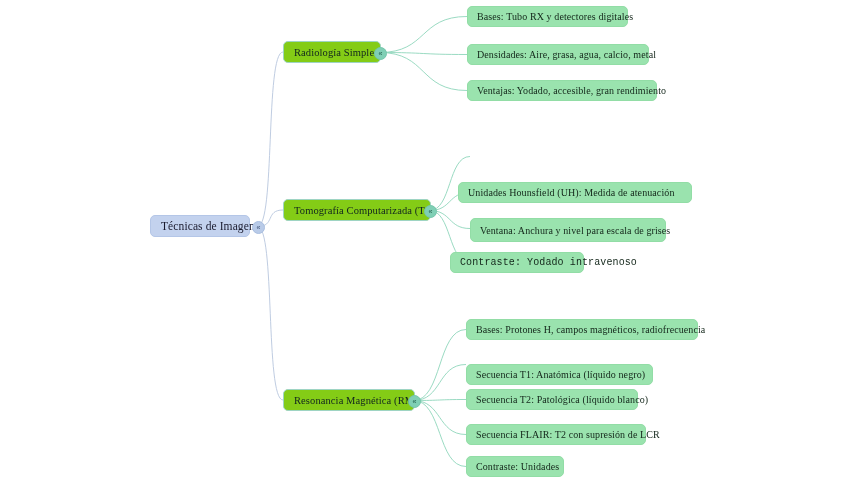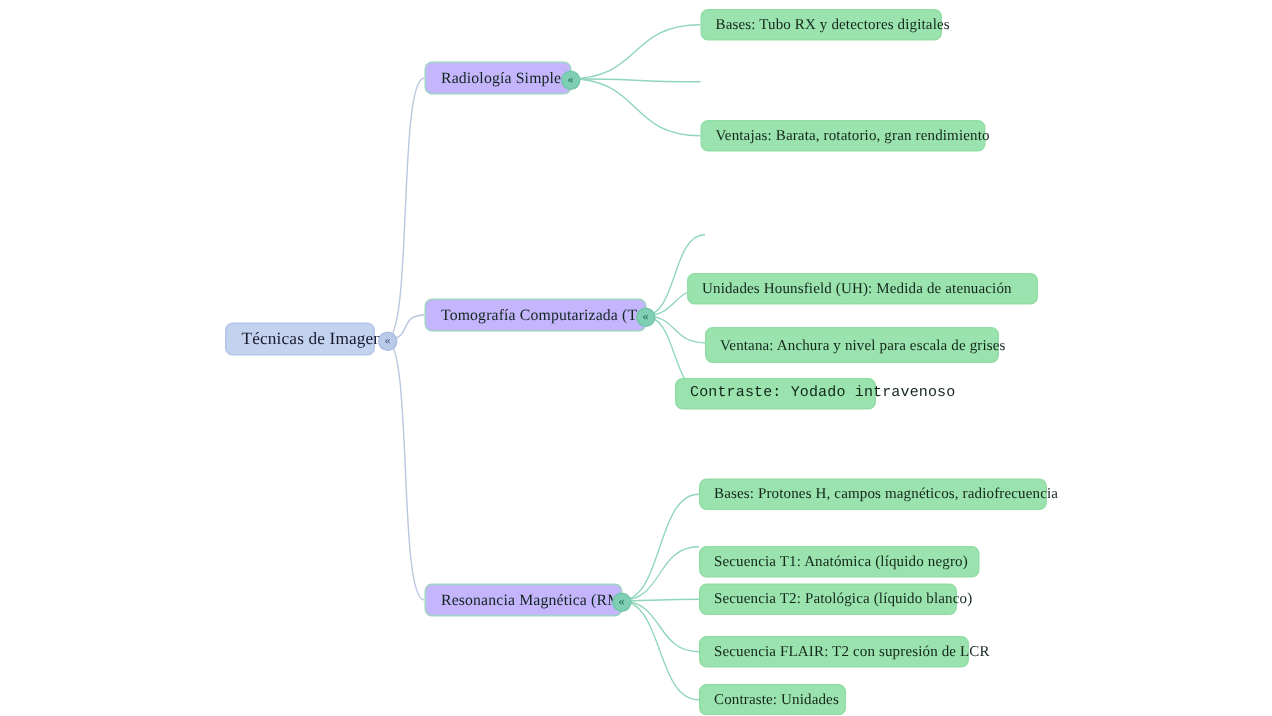--- a/index.html
+++ b/index.html
@@ -40,21 +40,21 @@
   .node.root {
     background: #c3d2ee;
     border: 1px solid #b4c6e7;
     color: #1a1a2e;
     font-size: 11.5px;
     justify-content: center;
     padding: 0 10px;
   }
   
   .node.branch {
-    background: #c4b5fd;
+    background: #84cc16;
     border: 1px solid #9ed4c3;
     color: #11251f;
     font-size: 10.5px;
     justify-content: center;
     padding: 0 10px;
   }
   
   .node.leaf {
     background: #9ae3ae;
     border: 1px solid #92dda6;
@@ -117,22 +117,25 @@
   <div class="handle root-handle" id="handle-root" style="left: 252px; top: 221px;">«</div>
 
   <div class="node branch" id="node-b0" style="left: 283px; top: 41px; width: 98px; height: 22px;">
     <span class="node-label">Radiología Simple</span>
   </div>
   <div class="handle branch-handle" id="handle-b0" style="left: 374px; top: 47px;">«</div>
 
   <div class="node leaf" id="leaf-0-0" style="left: 467px; top: 6px; width: 161px; height: 21px;">
     <span class="node-label">Bases: Tubo RX y detectores digitales</span>
   </div>
+  <div class="node leaf" id="leaf-0-1" style="left: 467px; top: 44px; width: 182px; height: 21px;">
+    <span class="node-label">Densidades: Aire, grasa, agua, calcio, metal</span>
+  </div>
   <div class="node leaf" id="leaf-0-2" style="left: 467px; top: 80px; width: 190px; height: 21px;">
-    <span class="node-label">Ventajas: Barata, rotatorio, gran rendimiento</span>
+    <span class="node-label">Ventajas: Yodado, accesible, gran rendimiento</span>
   </div>
 
   <div class="node branch" id="node-b1" style="left: 283px; top: 199px; width: 148px; height: 22px;">
     <span class="node-label">Tomografía Computarizada (TC)</span>
   </div>
   <div class="handle branch-handle" id="handle-b1" style="left: 424px; top: 205px;">«</div>
 
   <div class="node leaf" id="leaf-1-1" style="left: 458px; top: 182px; width: 234px; height: 21px;">
     <span class="node-label">Unidades Hounsfield (UH): Medida de atenuación</span>
   </div>

